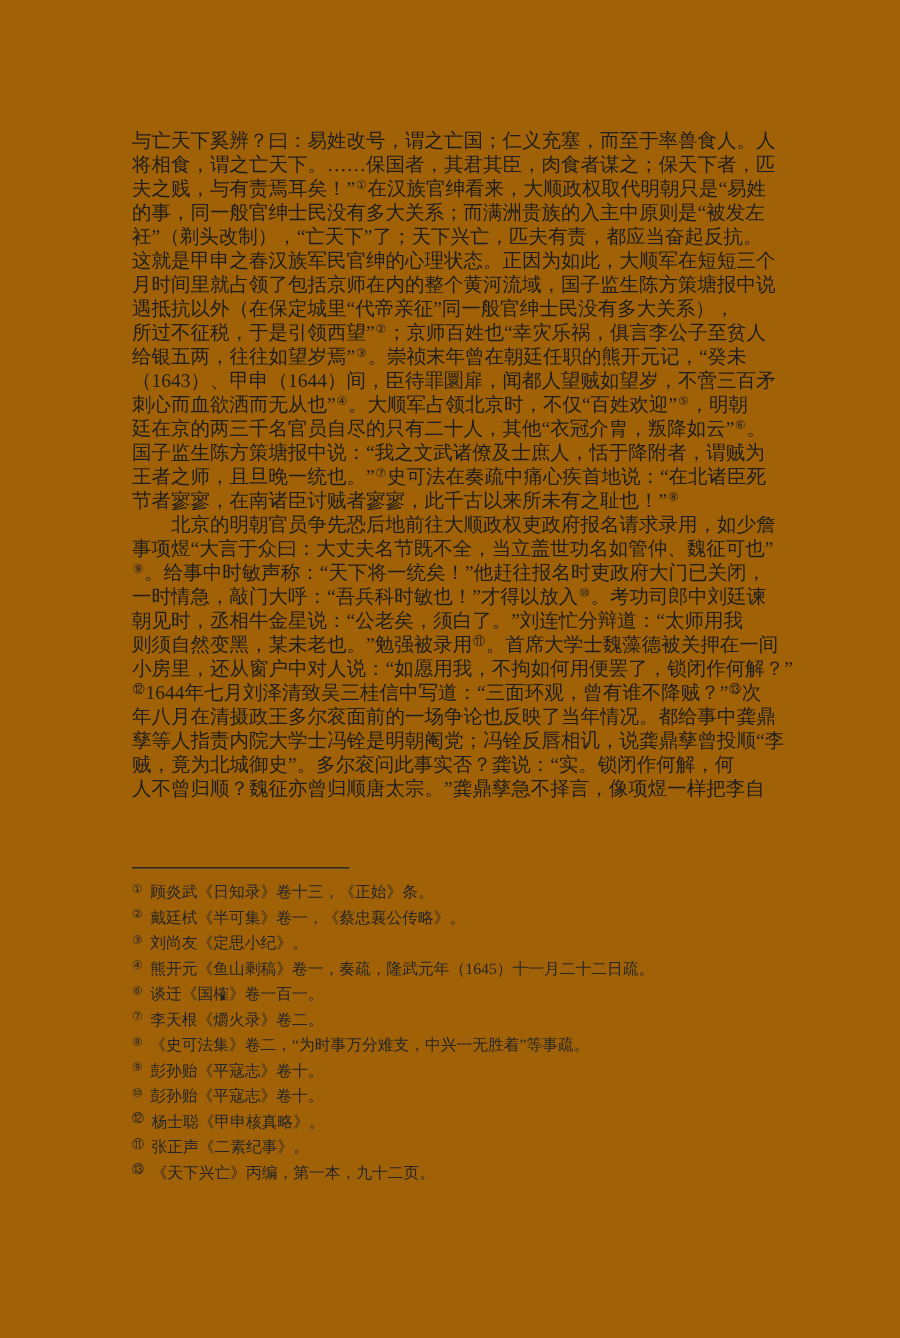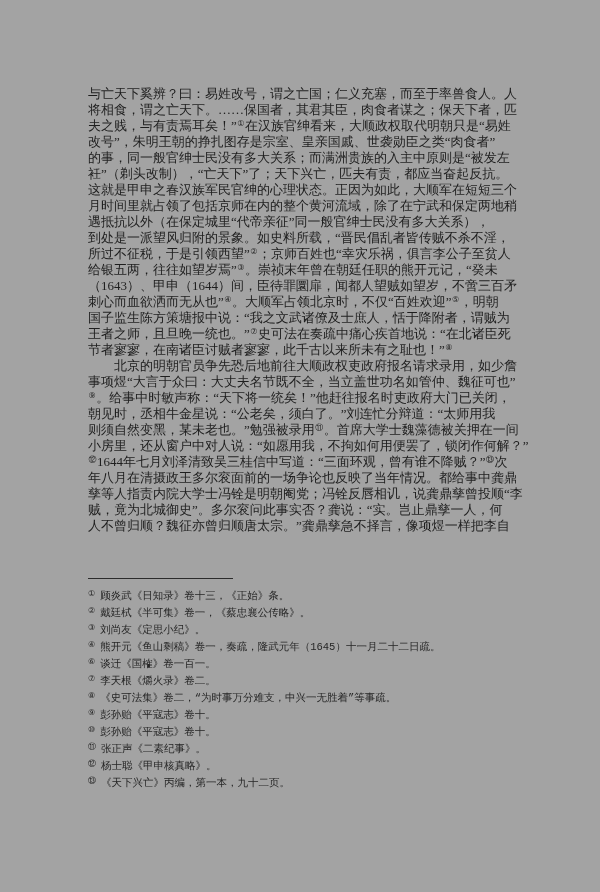--- a/index.html
+++ b/index.html
@@ -1,21 +1,21 @@
 <!DOCTYPE html>
 <html><head>
 <meta charset="utf-8">
 <style>
   html,body { margin:0; padding:0; }
   body { background:#e8e8e8; }
   .page {
     position:relative;
     width:600px; height:892px;
     margin:0 auto;
-    background:#a3a3a3;
+    background:#a16207;
     overflow:hidden;
     font-family:"Liberation Serif","DejaVu Serif",serif;
     color:#1e1e1e;
   }
   .body-text {
     position:absolute;
     left:88px; top:86px;
     width:434px;
   }
   .bline {
@@ -54,64 +54,64 @@
     color:#262626;
   }
   .fn-marker {
     display:inline-block;
     font-size:8px;
     position:relative;
     top:-3px;
     margin-right:5px;
     color:#262626;
   }
-  .fn-text { font-size:10.5px;font-family:Liberation Mono, monospace; }
+  .fn-text { font-size:10.5px; }
 </style>
 </head>
 <body>
 
 <div class="page">
   <div class="body-text">
       <div class="bline">与亡天下奚辨？曰：易姓改号，谓之亡国；仁义充塞，而至于率兽食人。人</div>
       <div class="bline">将相食，谓之亡天下。……保国者，其君其臣，肉食者谋之；保天下者，匹</div>
       <div class="bline">夫之贱，与有责焉耳矣！”<span class="fnref">①</span>在汉族官绅看来，大顺政权取代明朝只是“易姓</div>
-      <div class="bline">改号”，朱明王朝的挣扎图存是宗室、皇亲国戚、世袭勋臣之类“肉食者”</div>
       <div class="bline">的事，同一般官绅士民没有多大关系；而满洲贵族的入主中原则是“被发左</div>
       <div class="bline">衽”（剃头改制），“亡天下”了；天下兴亡，匹夫有责，都应当奋起反抗。</div>
       <div class="bline">这就是甲申之春汉族军民官绅的心理状态。正因为如此，大顺军在短短三个</div>
-      <div class="bline">月时间里就占领了包括京师在内的整个黄河流域，除了在宁武和保定两地稍</div>
+      <div class="bline">月时间里就占领了包括京师在内的整个黄河流域，国子监生陈方策塘报中说</div>
       <div class="bline">遇抵抗以外（在保定城里“代帝亲征”同一般官绅士民没有多大关系），</div>
-      <div class="bline">到处是一派望风归附的景象。如史料所载，“晋民倡乱者皆传贼不杀不淫，</div>
       <div class="bline">所过不征税，于是引领西望”<span class="fnref">②</span>；京师百姓也“幸灾乐祸，俱言李公子至贫人</div>
       <div class="bline">给银五两，往往如望岁焉”<span class="fnref">③</span>。崇祯末年曾在朝廷任职的熊开元记，“癸未</div>
       <div class="bline">（1643）、甲申（1644）间，臣待罪圜扉，闻都人望贼如望岁，不啻三百矛</div>
       <div class="bline">刺心而血欲洒而无从也”<span class="fnref">④</span>。大顺军占领北京时，不仅“百姓欢迎”<span class="fnref">⑤</span>，明朝</div>
+      <div class="bline">廷在京的两三千名官员自尽的只有二十人，其他“衣冠介胄，叛降如云”<span class="fnref">⑥</span>。</div>
       <div class="bline">国子监生陈方策塘报中说：“我之文武诸僚及士庶人，恬于降附者，谓贼为</div>
       <div class="bline">王者之师，且旦晚一统也。”<span class="fnref">⑦</span>史可法在奏疏中痛心疾首地说：“在北诸臣死</div>
       <div class="bline">节者寥寥，在南诸臣讨贼者寥寥，此千古以来所未有之耻也！”<span class="fnref">⑧</span></div>
       <div class="bline">　　北京的明朝官员争先恐后地前往大顺政权吏政府报名请求录用，如少詹</div>
       <div class="bline">事项煜“大言于众曰：大丈夫名节既不全，当立盖世功名如管仲、魏征可也”</div>
       <div class="bline"><span class="fnref">⑨</span>。给事中时敏声称：“天下将一统矣！”他赶往报名时吏政府大门已关闭，</div>
+      <div class="bline">一时情急，敲门大呼：“吾兵科时敏也！”才得以放入<span class="fnref">⑩</span>。考功司郎中刘廷谏</div>
       <div class="bline">朝见时，丞相牛金星说：“公老矣，须白了。”刘连忙分辩道：“太师用我</div>
       <div class="bline">则须自然变黑，某未老也。”勉强被录用<span class="fnref">⑪</span>。首席大学士魏藻德被关押在一间</div>
       <div class="bline">小房里，还从窗户中对人说：“如愿用我，不拘如何用便罢了，锁闭作何解？”</div>
       <div class="bline"><span class="fnref">⑫</span>1644年七月刘泽清致吴三桂信中写道：“三面环观，曾有谁不降贼？”<span class="fnref">⑬</span>次</div>
       <div class="bline">年八月在清摄政王多尔衮面前的一场争论也反映了当年情况。都给事中龚鼎</div>
       <div class="bline">孳等人指责内院大学士冯铨是明朝阉党；冯铨反唇相讥，说龚鼎孳曾投顺“李</div>
-      <div class="bline">贼，竟为北城御史”。多尔衮问此事实否？龚说：“实。岂止鼎孳一人，何</div>
+      <div class="bline">贼，竟为北城御史”。多尔衮问此事实否？龚说：“实。锁闭作何解，何</div>
       <div class="bline">人不曾归顺？魏征亦曾归顺唐太宗。”龚鼎孳急不择言，像项煜一样把李自</div>
     </div>
   <div class="fn-sep"></div>
   <div class="footnotes">
       <div class="fn-row"><span class="fn-marker">①</span><span class="fn-text">顾炎武《日知录》卷十三，《正始》条。</span></div>
       <div class="fn-row"><span class="fn-marker">②</span><span class="fn-text">戴廷栻《半可集》卷一，《蔡忠襄公传略》。</span></div>
       <div class="fn-row"><span class="fn-marker">③</span><span class="fn-text">刘尚友《定思小纪》。</span></div>
       <div class="fn-row"><span class="fn-marker">④</span><span class="fn-text">熊开元《鱼山剩稿》卷一，奏疏，隆武元年（1645）十一月二十二日疏。</span></div>
       <div class="fn-row"><span class="fn-marker">⑥</span><span class="fn-text">谈迁《国榷》卷一百一。</span></div>
       <div class="fn-row"><span class="fn-marker">⑦</span><span class="fn-text">李天根《爝火录》卷二。</span></div>
       <div class="fn-row"><span class="fn-marker">⑧</span><span class="fn-text">《史可法集》卷二，“为时事万分难支，中兴一无胜着”等事疏。</span></div>
       <div class="fn-row"><span class="fn-marker">⑨</span><span class="fn-text">彭孙贻《平寇志》卷十。</span></div>
       <div class="fn-row"><span class="fn-marker">⑩</span><span class="fn-text">彭孙贻《平寇志》卷十。</span></div>
+      <div class="fn-row"><span class="fn-marker">⑫</span><span class="fn-text">杨士聪《甲申核真略》。</span></div>
       <div class="fn-row"><span class="fn-marker">⑪</span><span class="fn-text">张正声《二素纪事》。</span></div>
-      <div class="fn-row"><span class="fn-marker">⑫</span><span class="fn-text">杨士聪《甲申核真略》。</span></div>
       <div class="fn-row"><span class="fn-marker">⑬</span><span class="fn-text">《天下兴亡》丙编，第一本，九十二页。</span></div>
     </div>
 </div>
 
 </body></html>

